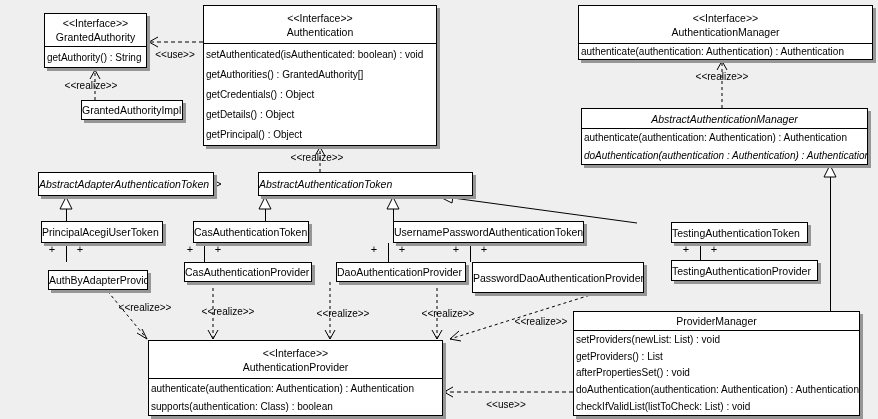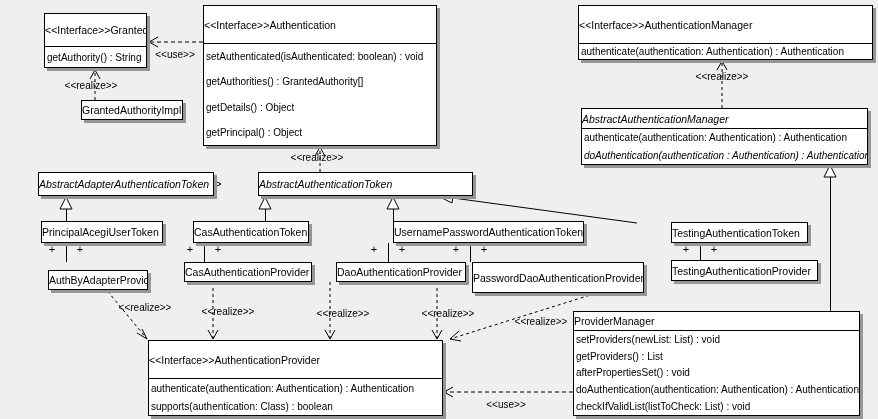--- a/index.html
+++ b/index.html
@@ -2,21 +2,21 @@
 <html><head>
 <meta charset="utf-8">
 <style>
   html,body{margin:0;padding:0;background:#efefef;}
   .canvas{position:relative;width:878px;height:419px;background:#efefef;
           font-family:"Liberation Sans",sans-serif;color:#000;overflow:hidden;}
   svg.wires{position:absolute;left:0;top:0;}
   .box{position:absolute;background:#fff;border:1px solid #000;box-sizing:border-box;
        box-shadow:3px 3px 0 #969696;display:flex;flex-direction:column;overflow:hidden;}
   .box.simple{justify-content:center;align-items:flex-start;text-align:center;margin-left:36px;}
-  .hdr{flex:0 0 auto;display:flex;flex-direction:row;
+  .hdr{flex:0 0 auto;display:flex;flex-direction:column;justify-content:center;
        align-items:center;text-align:center;box-sizing:border-box;}
   .stereo,.cname{font-size:10.5px;line-height:14px;white-space:nowrap;}
   .methods{flex:1 1 auto;border-top:1px solid #000;display:flex;flex-direction:column;}
   .m{flex:1 1 auto;display:flex;align-items:center;font-size:10px;
      padding:0 2px;white-space:nowrap;overflow:hidden;}
   .it{font-style:italic;}
   .elabel{position:absolute;font-size:10px;text-align:center;white-space:nowrap;}
   .plus{position:absolute;width:12px;font-size:11px;line-height:11px;text-align:center;}
 </style>
 </head>
@@ -130,20 +130,21 @@
   </div>
 
   <div class="box" style="left:203px;top:5px;width:234px;height:141px">
     <div class="hdr" style="height:37px">
       <div class="stereo">&lt;&lt;Interface&gt;&gt;</div>
       <div class="cname">Authentication</div>
     </div>
     <div class="methods">
       <div class="m">setAuthenticated(isAuthenticated: boolean) : void</div>
       <div class="m">getAuthorities() : GrantedAuthority[]</div>
+      <div class="m">getCredentials() : Object</div>
       <div class="m">getDetails() : Object</div>
       <div class="m">getPrincipal() : Object</div>
     </div>
   </div>
 
   <div class="box" style="left:578px;top:5px;width:295px;height:55px">
     <div class="hdr" style="height:37px">
       <div class="stereo">&lt;&lt;Interface&gt;&gt;</div>
       <div class="cname">AuthenticationManager</div>
     </div>

